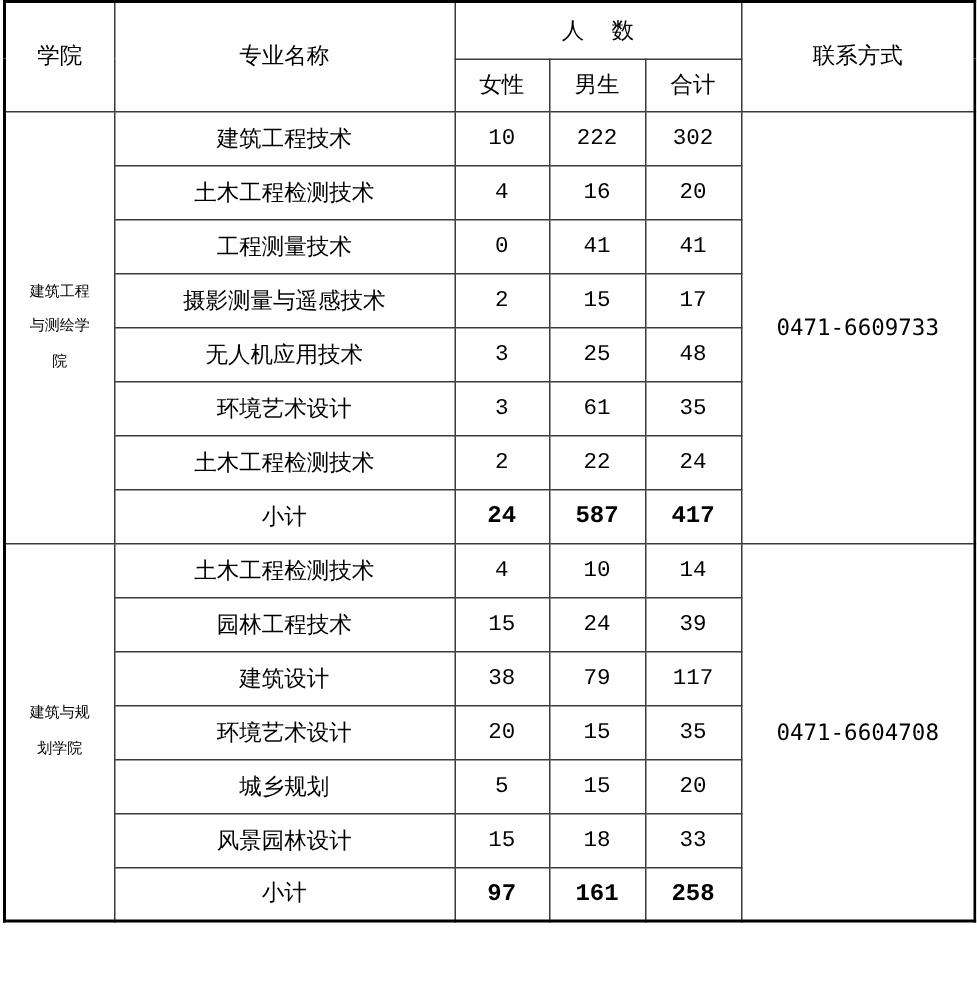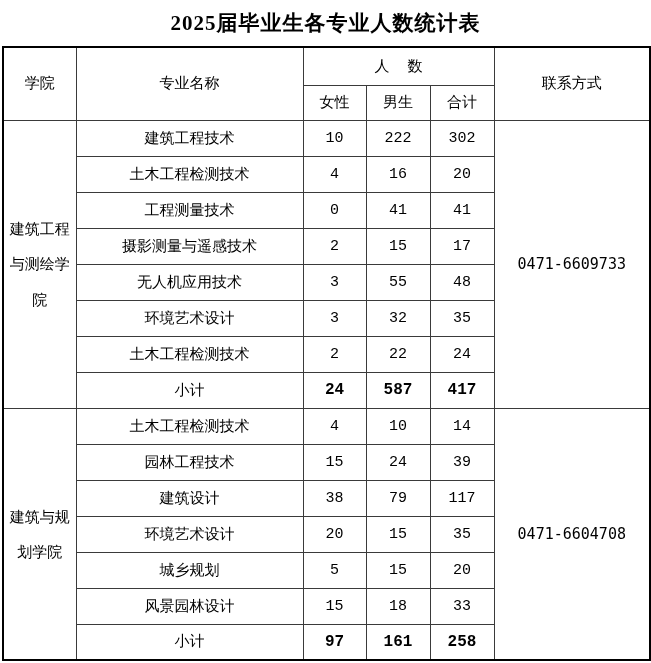--- a/index.html
+++ b/index.html
@@ -49,34 +49,33 @@
   .num {
     font-family: Liberation Mono, monospace;
     font-size: 15px;
   }
   .college-cell span {
     display: inline-block;
     width: 4em;
     word-break: break-all;
     line-height: 2.35;
     text-align: center;
-    font-size: 15px;
+    font-size: 10px;
   }
   .contact-cell {
     font-family: "DejaVu Sans Mono", "Liberation Mono", monospace;
     font-size: 15px;
   }
   tr.subtotal td { font-weight: normal; }
   tr.subtotal td.num { font-weight: bold; font-size: 16px; }
 </style>
 </head>
 <body>
 
 <div class="page">
-  <div class="title">2025届毕业生各专业人数统计表</div>
 
   <table class="stats">
     <colgroup>
       <col style="width:73px">
       <col style="width:227px">
       <col style="width:63px">
       <col style="width:64px">
       <col style="width:64px">
       <col style="width:156px">
     </colgroup>
@@ -116,27 +115,27 @@
     </tr>
     <tr class="drow">
       <td>摄影测量与遥感技术</td>
       <td class="num">2</td>
       <td class="num">15</td>
       <td class="num">17</td>
     </tr>
     <tr class="drow">
       <td>无人机应用技术</td>
       <td class="num">3</td>
-      <td class="num">55</td>
+      <td class="num">25</td>
       <td class="num">48</td>
     </tr>
     <tr class="drow">
       <td>环境艺术设计</td>
       <td class="num">3</td>
-      <td class="num">32</td>
+      <td class="num">61</td>
       <td class="num">35</td>
     </tr>
     <tr class="drow">
       <td>土木工程检测技术</td>
       <td class="num">2</td>
       <td class="num">22</td>
       <td class="num">24</td>
     </tr>
     <tr class="drow subtotal">
       <td>小计</td>

